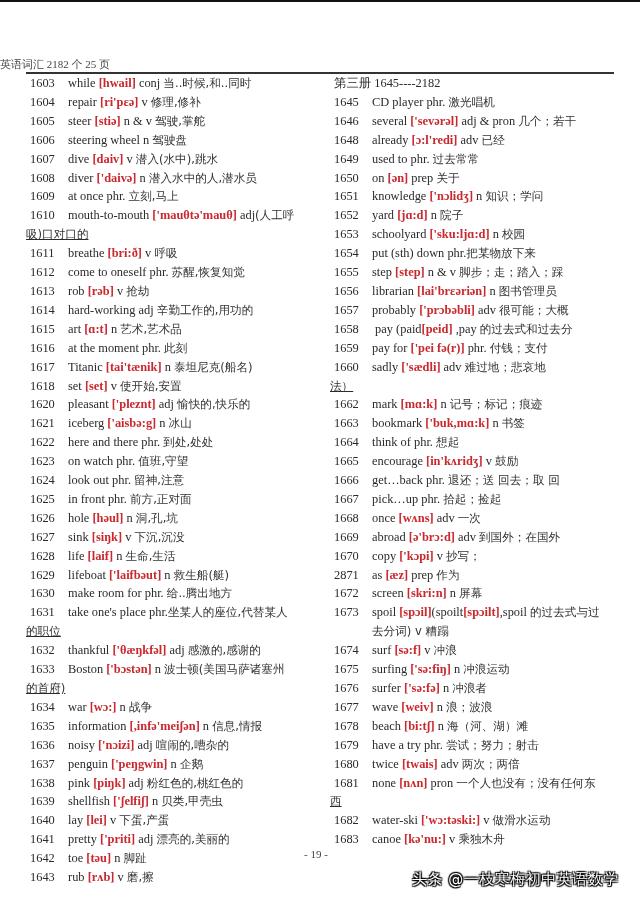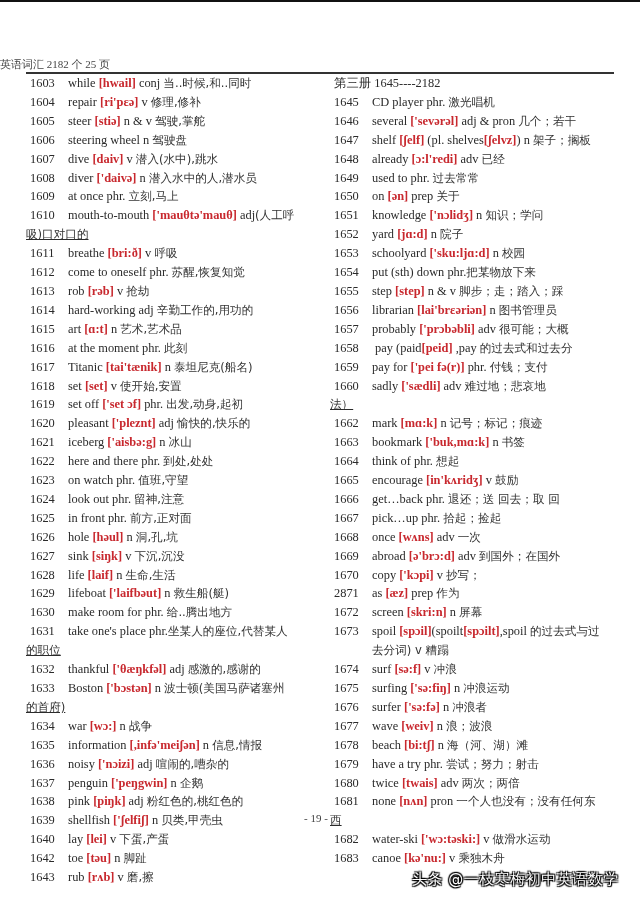--- a/index.html
+++ b/index.html
@@ -64,21 +64,21 @@
       text-decoration: underline;
     }
     .indent2 {
       padding-left: 38px;
     }
     .section-title {
       font-size: 12.4px;
     }
     .page-number {
       position: absolute;
-      top: 812px;
+      top: 848px;
       left: 304px;
       font-size: 11px;
       color: #444;
     }
     .watermark {
       position: absolute;
       top: 870px;
       left: 412px;
       font-family: "DejaVu Sans", sans-serif;
       font-size: 15px;
@@ -106,21 +106,20 @@
     <div class="entry"><span class="num">1610</span><span class="word">mouth-to-mouth </span><span class="ph">['mauθtə'mauθ]</span><span class="pos"> adj</span><span class="cn">(人工呼</span></div>
     <div class="entry wrap" style="margin-left: -4px;"><span class="cn">吸)口对口的</span></div>
     <div class="entry"><span class="num">1611</span><span class="word">breathe </span><span class="ph">[bri:ð]</span><span class="pos"> v  </span><span class="cn">呼吸</span></div>
     <div class="entry"><span class="num">1612</span><span class="word">come to oneself</span><span class="pos">   phr. </span><span class="cn">苏醒,恢复知觉</span></div>
     <div class="entry"><span class="num">1613</span><span class="word">rob </span><span class="ph">[rəb]</span><span class="pos"> v  </span><span class="cn">抢劫</span></div>
     <div class="entry"><span class="num">1614</span><span class="word">hard-working</span><span class="pos">   adj </span><span class="cn">辛勤工作的,用功的</span></div>
     <div class="entry"><span class="num">1615</span><span class="word">art </span><span class="ph">[ɑ:t]</span><span class="pos"> n </span><span class="cn">艺术,艺术品</span></div>
     <div class="entry"><span class="num">1616</span><span class="word">at the moment</span><span class="pos">   phr. </span><span class="cn">此刻</span></div>
     <div class="entry"><span class="num">1617</span><span class="word">Titanic </span><span class="ph">[tai'tænik]</span><span class="pos"> n </span><span class="cn">泰坦尼克(船名)</span></div>
     <div class="entry"><span class="num">1618</span><span class="word">set </span><span class="ph">[set]</span><span class="pos"> v  </span><span class="cn">使开始,安置</span></div>
-    <div class="entry"><span class="num">1619</span><span class="word">set off </span><span class="ph">['set ɔf]</span><span class="pos"> phr. </span><span class="cn">出发,动身,起初</span></div>
     <div class="entry"><span class="num">1620</span><span class="word">pleasant </span><span class="ph">['pleznt]</span><span class="pos"> adj </span><span class="cn">愉快的,快乐的</span></div>
     <div class="entry"><span class="num">1621</span><span class="word">iceberg </span><span class="ph">['aisbə:g]</span><span class="pos"> n </span><span class="cn">冰山</span></div>
     <div class="entry"><span class="num">1622</span><span class="word">here and there</span><span class="pos">    phr. </span><span class="cn">到处,处处</span></div>
     <div class="entry"><span class="num">1623</span><span class="word">on watch</span><span class="pos">    phr. </span><span class="cn">值班,守望</span></div>
     <div class="entry"><span class="num">1624</span><span class="word">look out</span><span class="pos">    phr. </span><span class="cn">留神,注意</span></div>
     <div class="entry"><span class="num">1625</span><span class="word">in front</span><span class="pos">    phr. </span><span class="cn">前方,正对面</span></div>
     <div class="entry"><span class="num">1626</span><span class="word">hole </span><span class="ph">[həul]</span><span class="pos"> n </span><span class="cn">洞,孔,坑</span></div>
     <div class="entry"><span class="num">1627</span><span class="word">sink </span><span class="ph">[siŋk]</span><span class="pos"> v  </span><span class="cn">下沉,沉没</span></div>
     <div class="entry"><span class="num">1628</span><span class="word">life </span><span class="ph">[laif]</span><span class="pos"> n </span><span class="cn">生命,生活</span></div>
     <div class="entry"><span class="num">1629</span><span class="word">lifeboat </span><span class="ph">['laifbəut]</span><span class="pos"> n </span><span class="cn">救生船(艇)</span></div>
@@ -130,30 +129,30 @@
     <div class="entry"><span class="num">1632</span><span class="word">thankful </span><span class="ph">['θæŋkfəl]</span><span class="pos"> adj </span><span class="cn">感激的,感谢的</span></div>
     <div class="entry"><span class="num">1633</span><span class="word">Boston </span><span class="ph">['bɔstən]</span><span class="pos"> n </span><span class="cn">波士顿(美国马萨诸塞州</span></div>
     <div class="entry wrap" style="margin-left: -4px;"><span class="cn">的首府)</span></div>
     <div class="entry"><span class="num">1634</span><span class="word">war </span><span class="ph">[wɔ:]</span><span class="pos"> n </span><span class="cn">战争</span></div>
     <div class="entry"><span class="num">1635</span><span class="word">information </span><span class="ph">[,infə'meiʃən]</span><span class="pos"> n </span><span class="cn">信息,情报</span></div>
     <div class="entry"><span class="num">1636</span><span class="word">noisy </span><span class="ph">['nɔizi]</span><span class="pos"> adj </span><span class="cn">喧闹的,嘈杂的</span></div>
     <div class="entry"><span class="num">1637</span><span class="word">penguin </span><span class="ph">['peŋgwin]</span><span class="pos"> n </span><span class="cn">企鹅</span></div>
     <div class="entry"><span class="num">1638</span><span class="word">pink </span><span class="ph">[piŋk]</span><span class="pos"> adj </span><span class="cn">粉红色的,桃红色的</span></div>
     <div class="entry"><span class="num">1639</span><span class="word">shellfish </span><span class="ph">['ʃelfiʃ]</span><span class="pos"> n </span><span class="cn">贝类,甲壳虫</span></div>
     <div class="entry"><span class="num">1640</span><span class="word">lay </span><span class="ph">[lei]</span><span class="pos"> v  </span><span class="cn">下蛋,产蛋</span></div>
+    <div class="entry"><span class="num">1641</span><span class="word">pretty </span><span class="ph">['priti]</span><span class="pos"> adj </span><span class="cn">漂亮的,美丽的</span></div>
     <div class="entry"><span class="num">1642</span><span class="word">toe </span><span class="ph">[təu]</span><span class="pos"> n </span><span class="cn">脚趾</span></div>
     <div class="entry"><span class="num">1643</span><span class="word">rub </span><span class="ph">[rʌb]</span><span class="pos"> v  </span><span class="cn">磨,擦</span></div>
   </div>
 
 <div class="col col-right">
   <div class="section-title">第三册   1645----2182</div>
   <div id="right-col">
       <div class="entry"><span class="num">1645</span><span class="word">CD player</span><span class="pos">    phr. </span><span class="cn">激光唱机</span></div>
       <div class="entry"><span class="num">1646</span><span class="word">several </span><span class="ph">['sevərəl]</span><span class="pos"> adj &amp; pron </span><span class="cn">几个；若干</span></div>
-      <div class="entry"><span class="num">1647</span><span class="word">shelf </span><span class="ph">[ʃelf]</span><span class="pos"> (pl. shelves</span><span class="ph">[ʃelvz]</span><span class="pos">)   n </span><span class="cn">架子；搁板</span></div>
       <div class="entry"><span class="num">1648</span><span class="word">already </span><span class="ph">[ɔ:l'redi]</span><span class="pos"> adv </span><span class="cn">已经</span></div>
       <div class="entry"><span class="num">1649</span><span class="word">used to</span><span class="pos">    phr. </span><span class="cn">过去常常</span></div>
       <div class="entry"><span class="num">1650</span><span class="word">on </span><span class="ph">[ən]</span><span class="pos"> prep  </span><span class="cn">关于</span></div>
       <div class="entry"><span class="num">1651</span><span class="word">knowledge </span><span class="ph">['nɔlidʒ]</span><span class="pos"> n </span><span class="cn">知识；学问</span></div>
       <div class="entry"><span class="num">1652</span><span class="word">yard </span><span class="ph">[jɑ:d]</span><span class="pos"> n </span><span class="cn">院子</span></div>
       <div class="entry"><span class="num">1653</span><span class="word">schoolyard </span><span class="ph">['sku:ljɑ:d]</span><span class="pos"> n </span><span class="cn">校园</span></div>
       <div class="entry"><span class="num">1654</span><span class="word">put (sth) down</span><span class="pos">    phr.</span><span class="cn">把某物放下来</span></div>
       <div class="entry"><span class="num">1655</span><span class="word">step </span><span class="ph">[step]</span><span class="pos"> n &amp; v  </span><span class="cn">脚步；走；踏入；踩</span></div>
       <div class="entry"><span class="num">1656</span><span class="word">librarian </span><span class="ph">[lai'brεəriən]</span><span class="pos"> n </span><span class="cn">图书管理员</span></div>
       <div class="entry"><span class="num">1657</span><span class="word">probably </span><span class="ph">['prɔbəbli]</span><span class="pos"> adv </span><span class="cn">很可能；大概</span></div>

